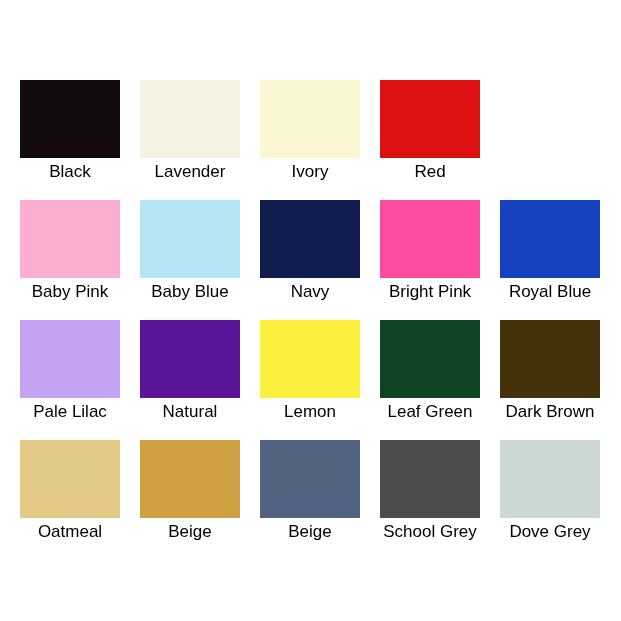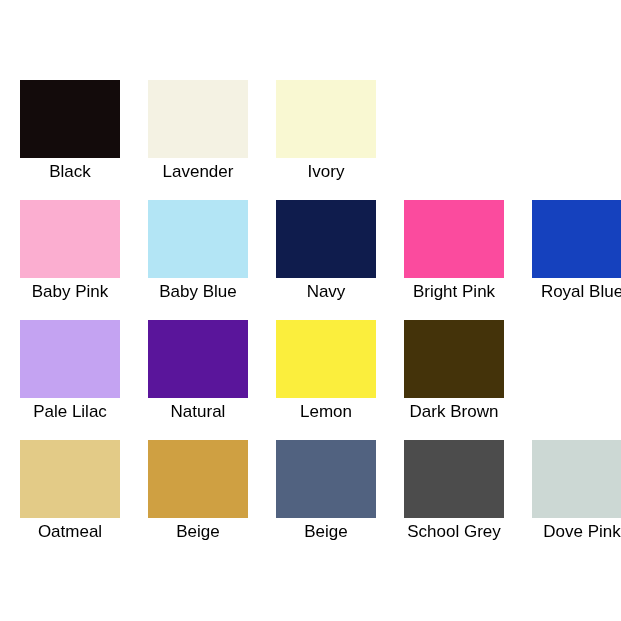--- a/index.html
+++ b/index.html
@@ -22,21 +22,21 @@
   }
   .swatch-row {
     display: flex;
     width: 621px;
     height: 120px;
     padding-left: 20px;
     box-sizing: border-box;
   }
   .swatch-cell {
     width: 100px;
-    margin-right: 28px;
+    margin-right: 20px;
     display: flex;
     flex-direction: column;
     align-items: center;
   }
   .swatch-chip {
     width: 100px;
     height: 78px;
     box-sizing: border-box;
     display: block;
   }
@@ -63,20 +63,24 @@
         <div class="swatch-label">Black</div>
       </div>
       <div class="swatch-cell">
         <div class="swatch-chip" style="background-color: rgb(244, 242, 227);"></div>
         <div class="swatch-label">Lavender</div>
       </div>
       <div class="swatch-cell">
         <div class="swatch-chip" style="background-color: rgb(249, 248, 210);"></div>
         <div class="swatch-label">Ivory</div>
       </div>
+      <div class="swatch-cell">
+        <div class="swatch-chip" style="background-color: rgb(221, 17, 17);"></div>
+        <div class="swatch-label">Red</div>
+      </div>
     </div>
     <div class="swatch-row">
       <div class="swatch-cell">
         <div class="swatch-chip" style="background-color: rgb(251, 174, 208);"></div>
         <div class="swatch-label">Baby Pink</div>
       </div>
       <div class="swatch-cell">
         <div class="swatch-chip" style="background-color: rgb(179, 229, 245);"></div>
         <div class="swatch-label">Baby Blue</div>
       </div>
@@ -100,20 +104,24 @@
       </div>
       <div class="swatch-cell">
         <div class="swatch-chip" style="background-color: rgb(90, 21, 155);"></div>
         <div class="swatch-label">Natural</div>
       </div>
       <div class="swatch-cell">
         <div class="swatch-chip" style="background-color: rgb(251, 238, 61);"></div>
         <div class="swatch-label">Lemon</div>
       </div>
       <div class="swatch-cell">
+        <div class="swatch-chip" style="background-color: rgb(14, 68, 35);"></div>
+        <div class="swatch-label">Leaf Green</div>
+      </div>
+      <div class="swatch-cell">
         <div class="swatch-chip" style="background-color: rgb(68, 51, 10);"></div>
         <div class="swatch-label">Dark Brown</div>
       </div>
     </div>
     <div class="swatch-row">
       <div class="swatch-cell">
         <div class="swatch-chip" style="background-color: rgb(227, 203, 135);"></div>
         <div class="swatch-label">Oatmeal</div>
       </div>
       <div class="swatch-cell">
@@ -123,16 +131,16 @@
       <div class="swatch-cell">
         <div class="swatch-chip" style="background-color: rgb(81, 98, 128);"></div>
         <div class="swatch-label">Beige</div>
       </div>
       <div class="swatch-cell">
         <div class="swatch-chip" style="background-color: rgb(76, 76, 76);"></div>
         <div class="swatch-label">School Grey</div>
       </div>
       <div class="swatch-cell">
         <div class="swatch-chip" style="background-color: rgb(204, 216, 212);"></div>
-        <div class="swatch-label">Dove Pink</div>
+        <div class="swatch-label">Dove Grey</div>
       </div>
     </div>
   </div>
 
 </body></html>

